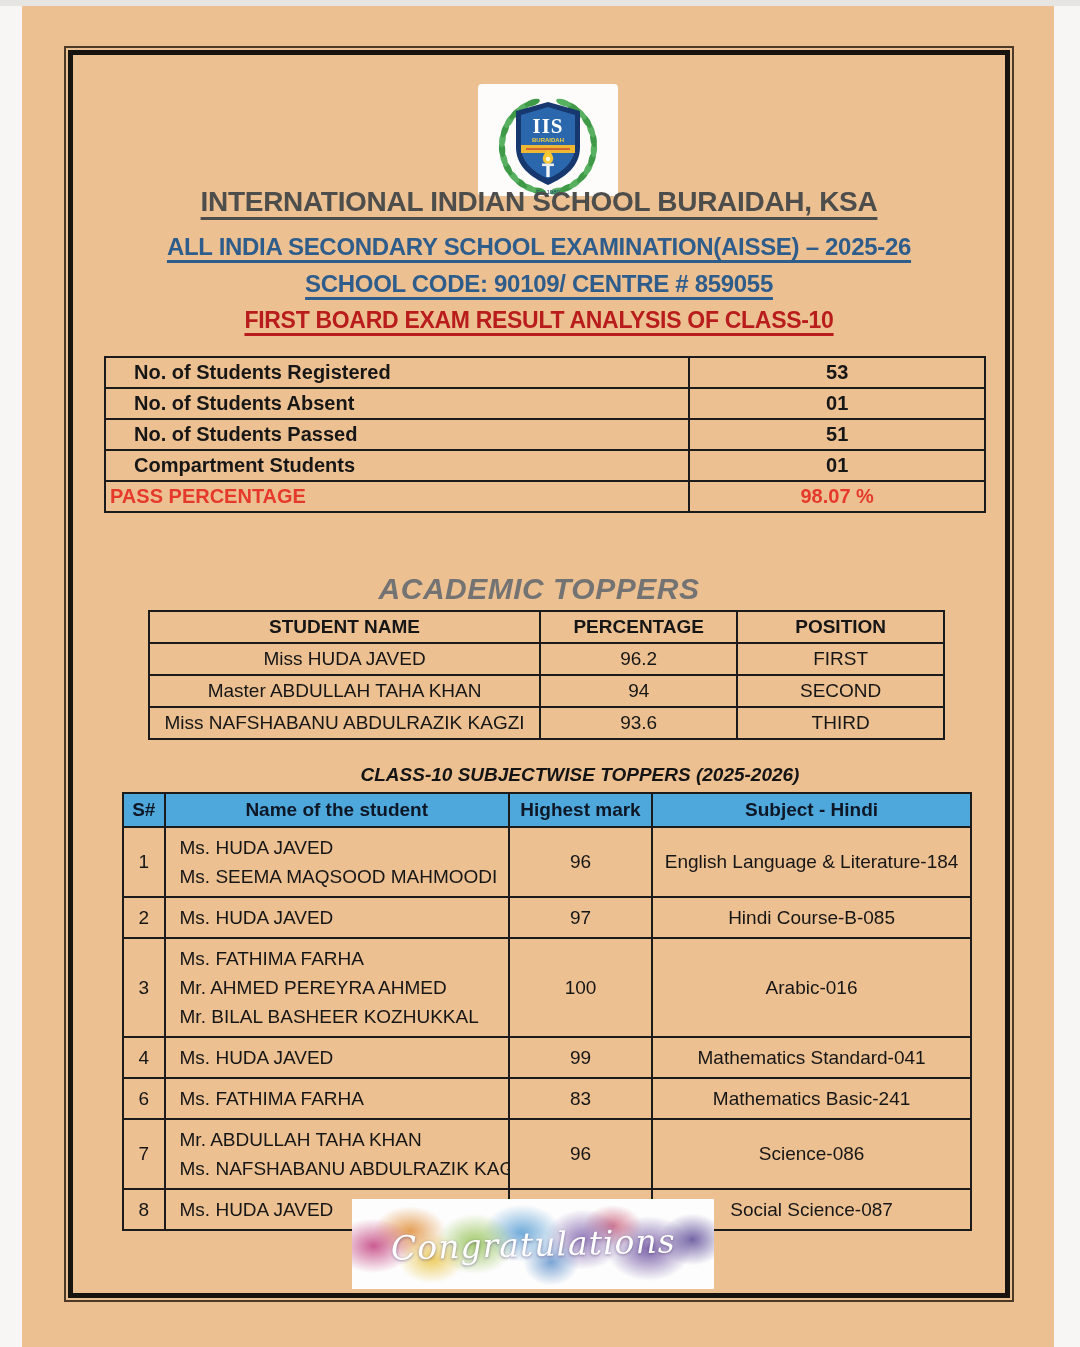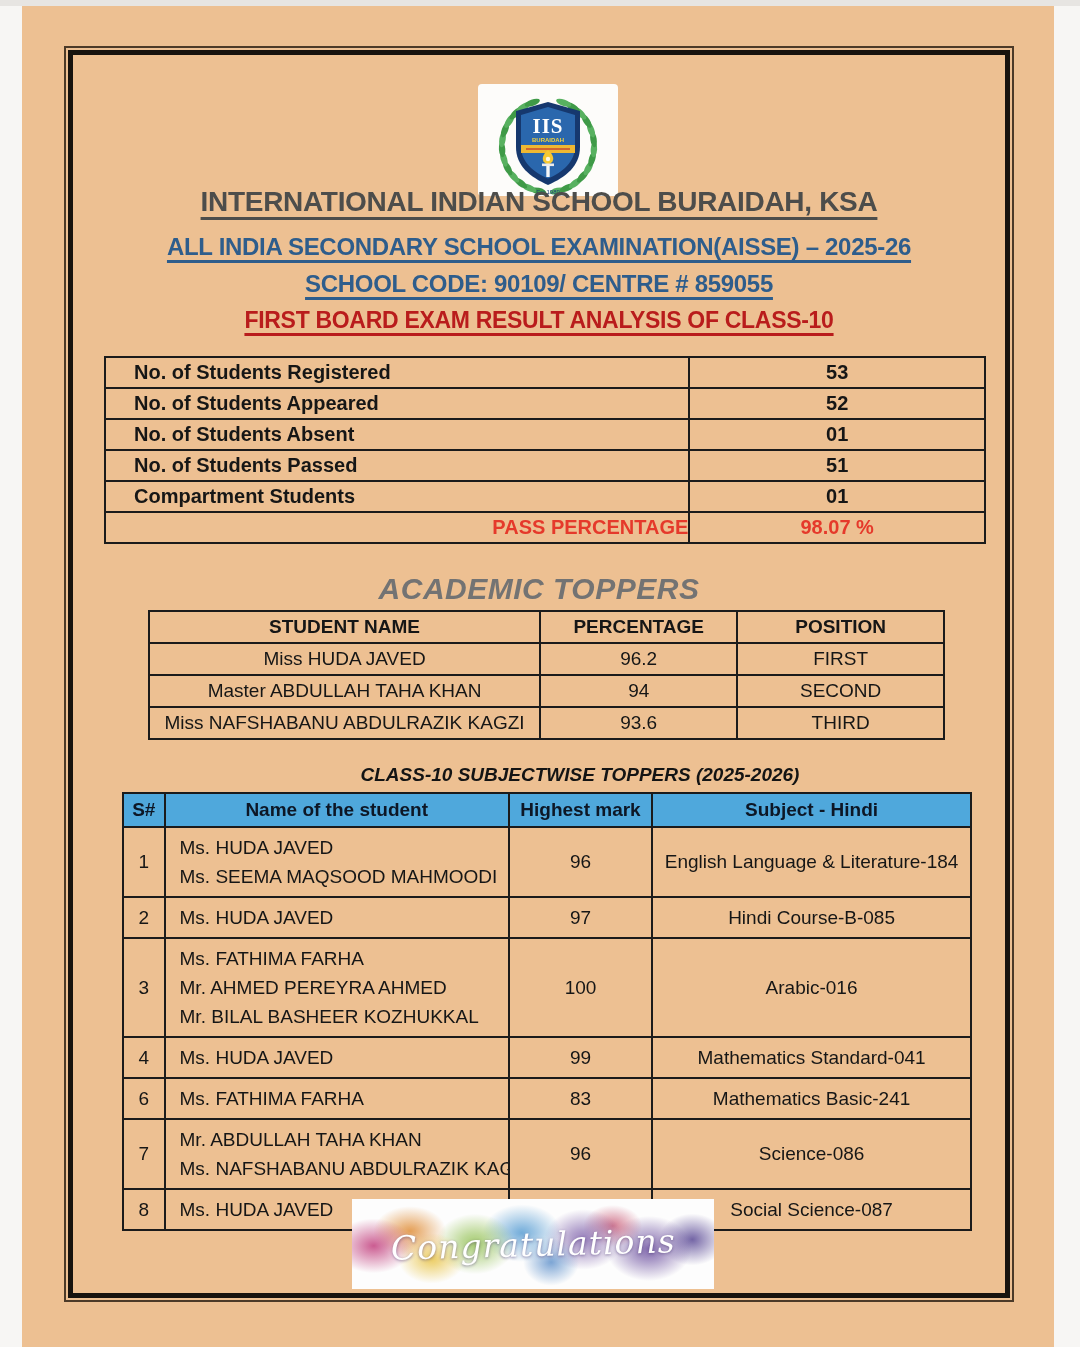--- a/index.html
+++ b/index.html
@@ -27,21 +27,21 @@
   
   table { border-collapse:collapse; table-layout:fixed; position:absolute; }
   td, th { border:2px solid #1b1b1b; color:#161616; vertical-align:middle; overflow:hidden; }
 
   
   .t-summary { left:104px; top:356px; width:882px; }
   .t-summary td { height:31px; font-size:20px; font-weight:bold; }
   .t-summary td.lbl { text-align:left; padding-left:28px; }
   .t-summary td.val { text-align:center; }
   .t-summary tr.pass td { color:#e5392b; }
-  .t-summary tr.pass td.lbl { text-align:right; padding-left:16px; }
+  .t-summary tr.pass td.lbl { text-align:left; padding-left:4px; }
 
   
   .academic-title { position:absolute; left:68px; top:572px; width:942px; text-align:center;
                     font-size:30px; font-weight:bold; font-style:italic; color:#737373; letter-spacing:0.5px; }
   .t-academic { left:148px; top:610px; width:797px; }
   .t-academic td { height:32px; font-size:19px; text-align:center; }
   .t-academic tr.hd td { font-weight:bold; }
 
   
   .subject-title { position:absolute; left:68px; top:764px; width:942px; text-align:center;
@@ -138,24 +138,20 @@
     <colgroup>
         <col style="width:66.4%">
         <col style="width:33.6%">
       </colgroup>
     <tbody>
         <tr>
       <td class="lbl">No. of Students Registered</td>
       <td class="val">53</td>
     </tr>
     <tr>
-      <td class="lbl">No. of Students Appeared</td>
-      <td class="val">52</td>
-    </tr>
-    <tr>
       <td class="lbl">No. of Students Absent</td>
       <td class="val">01</td>
     </tr>
     <tr>
       <td class="lbl">No. of Students Passed</td>
       <td class="val">51</td>
     </tr>
     <tr>
       <td class="lbl">Compartment Students</td>
       <td class="val">01</td>

